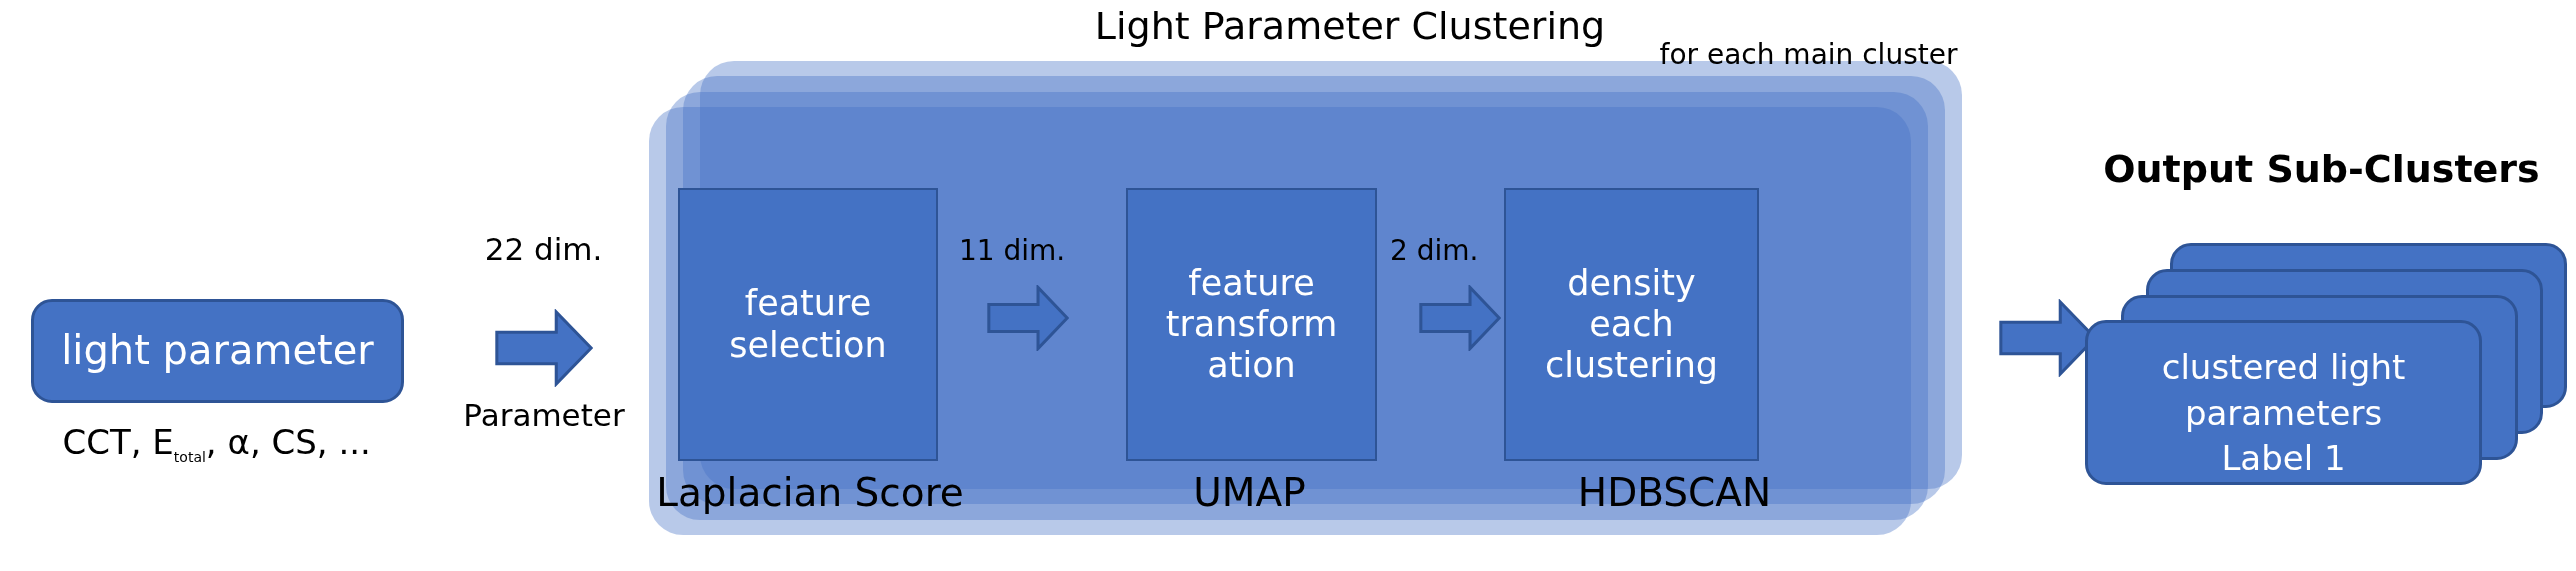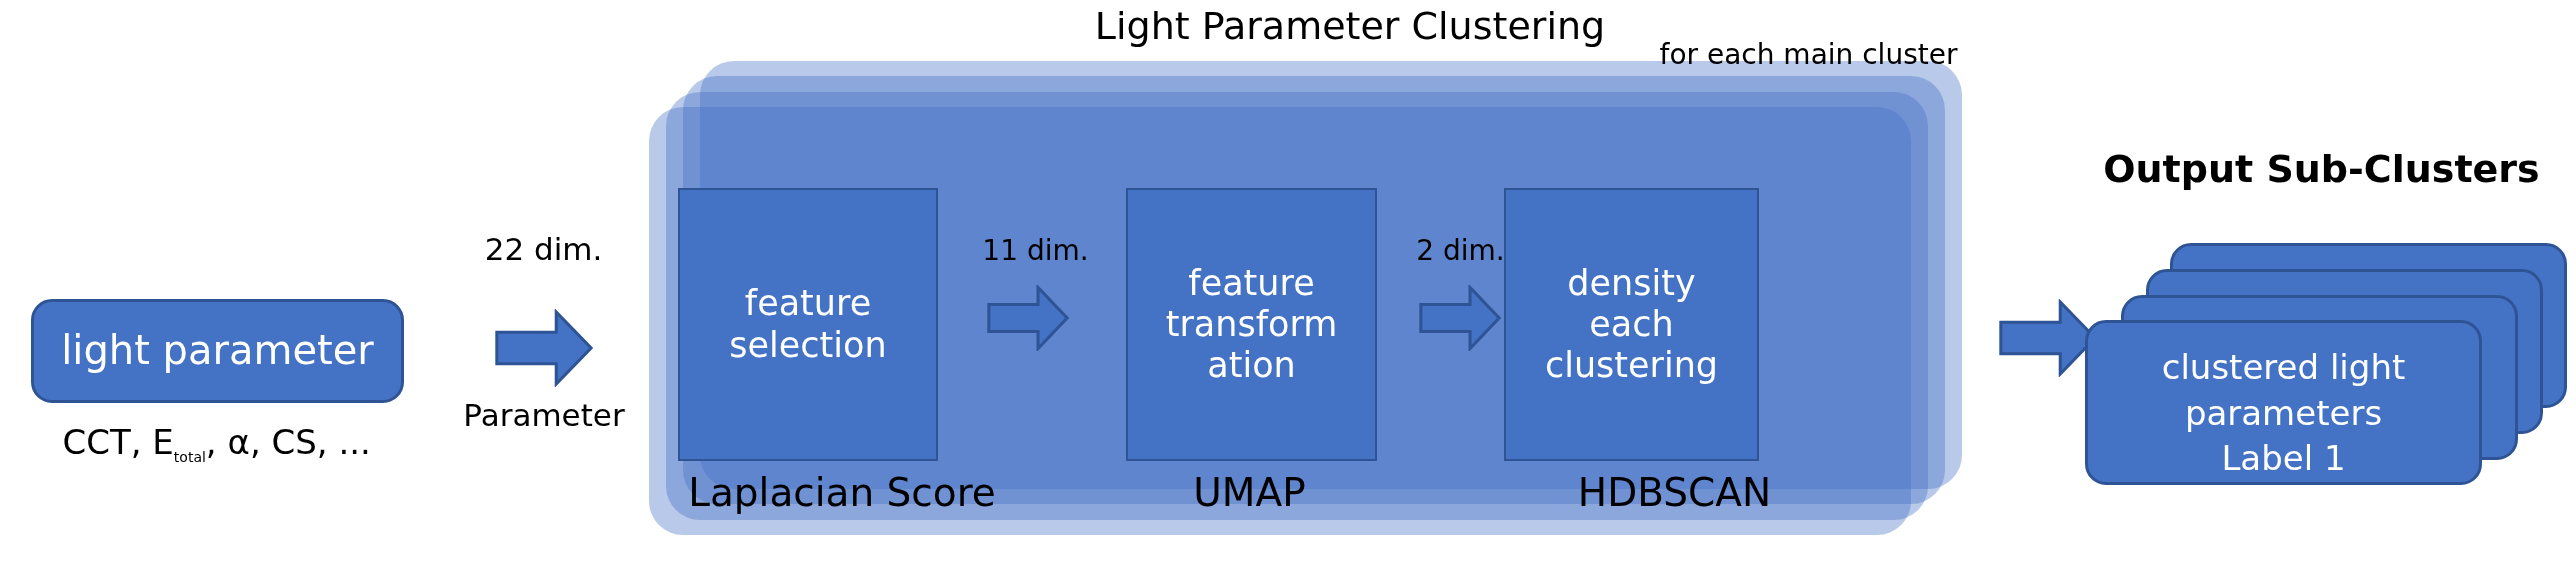--- a/index.html
+++ b/index.html
@@ -93,31 +93,31 @@
   #step-2 { left: 1126px; top: 188px; width: 251px; height: 273px; }
   #step-3 { left: 1504px; top: 188px; width: 255px; height: 273px; }
 
   
   .step-label {
     font-size: 39px;
     color: #000000;
     text-align: center;
     white-space: nowrap;
   }
-  #label-1 { left: 680px; top: 470px; width: 324px; }
+  #label-1 { left: 648px; top: 470px; width: 324px; }
   #label-2 { left: 1118px; top: 470px; width: 263px; }
   #label-3 { left: 1540px; top: 470px; width: 269px; }
 
   
   .inner-arrow { width: 82px; height: 66px; }
   .inner-arrow svg { display: block; width: 100%; height: 100%; }
   .dim-label {
     font-size: 28px;
     color: #000000;
-    text-align: center;
+    text-align: left;
     white-space: nowrap;
   }
 
   
   #title-main {
     left: 1026px;
     top: 3.7px;
     width: 648px;
     font-size: 38px;
     color: #000000;

